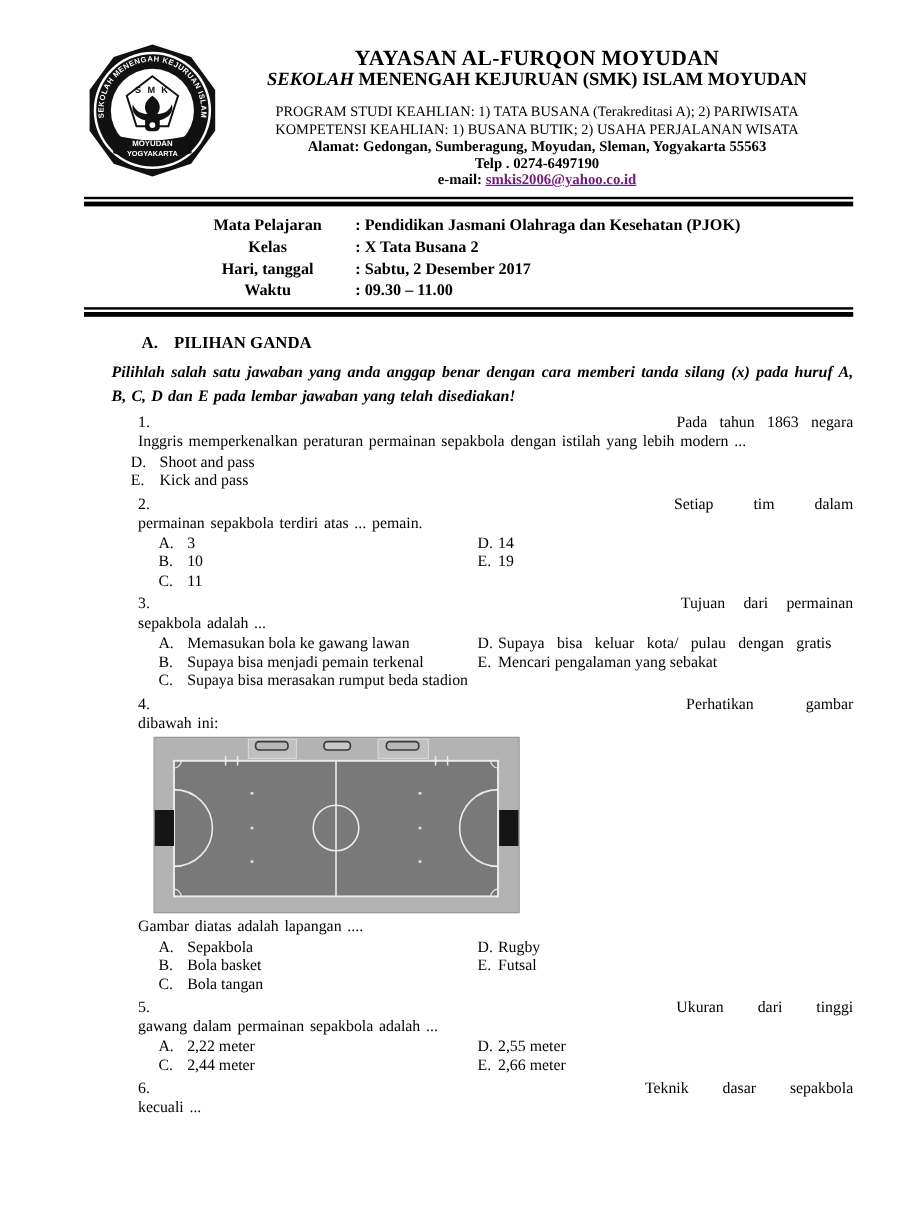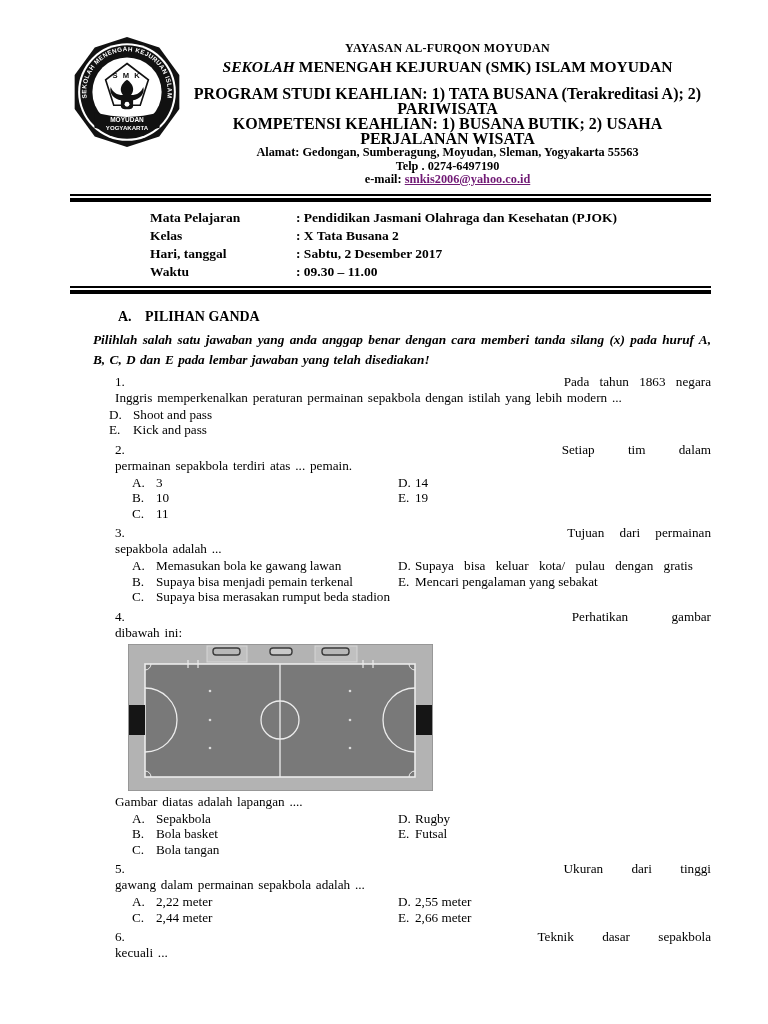--- a/index.html
+++ b/index.html
@@ -4,36 +4,36 @@
 <style>
   * { margin:0; padding:0; box-sizing:border-box; }
   html,body { background:#ffffff; }
   body { width:768px; height:1024px; font-family:"Liberation Serif", serif; color:#000; }
   .page { position:relative; width:768px; height:1024px; padding:36px 57px 0 70px; overflow:hidden; }
 
   
   .hdr { display:flex; align-items:flex-start; }
   .logo-wrap { width:114px; height:112px; flex:0 0 auto; }
   .h-text { flex:1; text-align:center; padding-top:4px; }
-  .h-foundation { font-size:12px; font-weight:bold; letter-spacing:.3px; line-height:17px; }
+  .h-foundation { font-size:18px; font-weight:bold; letter-spacing:.3px; line-height:17px; }
   .h-school { font-size:15.5px; font-weight:bold; line-height:19px; }
   .h-school .it { font-style:italic; }
-  .h-program { font-size:16px; font-weight:bold; line-height:15px; }
+  .h-program { font-size:12px; font-weight:normal; line-height:15px; }
   .h-gap { margin-top:10px; }
   .h-small { font-size:12.3px; font-weight:bold; line-height:13.5px; }
   a.email { color:#701a75; text-decoration:underline; }
 
   
   .divider { border-top:2px solid #000; border-bottom:4px solid #000; height:8px; }
   .divider.d1 { margin-top:7px; }
   .divider.d2 { margin-top:5px; }
 
   
   .title { text-align:center; margin-top:11px; font-weight:bold; font-size:13.5px; line-height:19px; }
-  .meta { margin:7px 0 0 80px; font-weight:bold; font-size:13.5px; line-height:18px; }
+  .meta { margin:7px 0 0 80px; font-weight:bold; font-size:13.5px; line-height:18px;text-align:center; }
   .meta-row { display:flex; }
   .meta-label { width:146px; flex:0 0 auto; }
 
   
   .section-head { margin:15px 0 0 48px; font-weight:bold; font-size:14px; }
   .section-head .letter { display:inline-block; width:27px; }
   .instructions { margin:5px 0 0 23px; font-weight:bold; font-style:italic; font-size:13.3px;
                   line-height:20px; text-align:justify; word-spacing:1px; }
 
   

